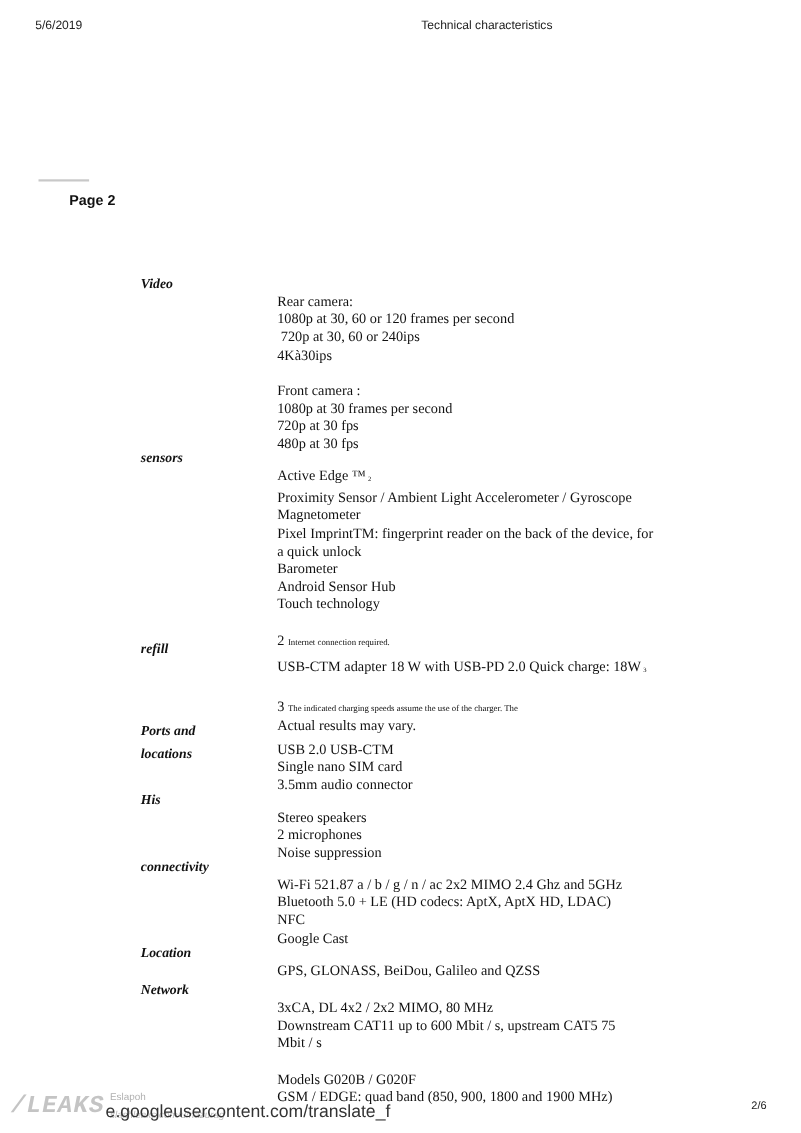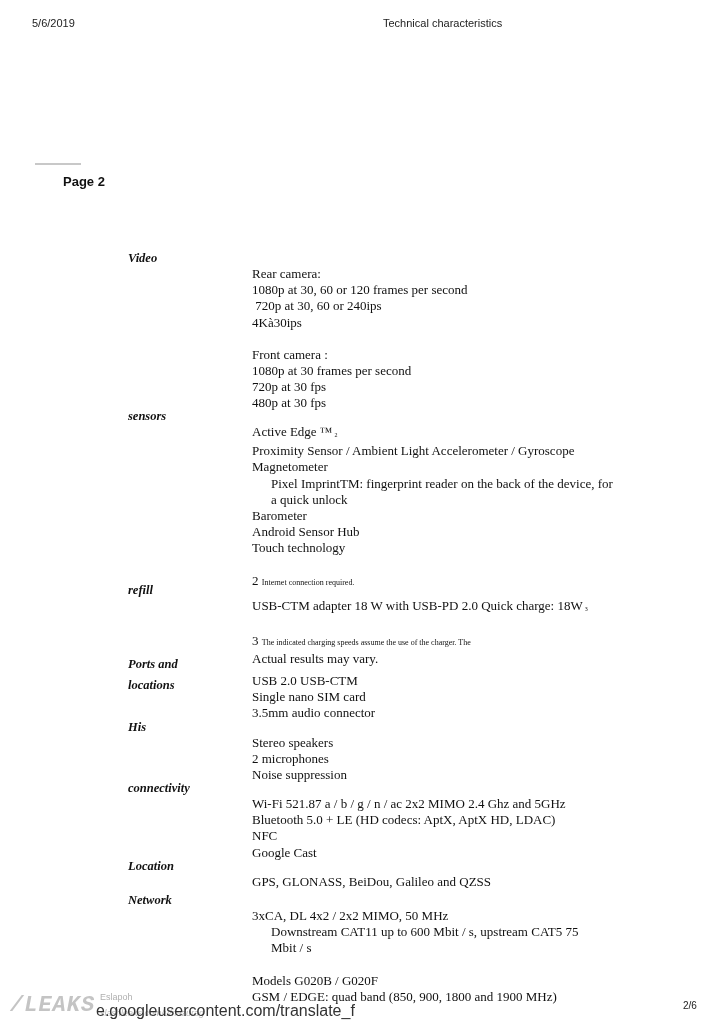--- a/index.html
+++ b/index.html
@@ -71,21 +71,21 @@
       line-height: 21px;
       top: -3px;
     }
     .spec .val {
       position: absolute;
       left: 252px;
       top: 16px;
       width: 360px;
     }
     .line { display: block; white-space: pre; }
-    .line.wrap { white-space: normal; margin-left: 19px; }
+    .line.wrap { white-space: normal; }
     .gap { display: block; height: 16px; }
     .note {
       display: block;
       white-space: nowrap;
     }
     .note .num {
       font-size: 13px;
     }
     .note .txt {
       font-size: 8px;
@@ -223,21 +223,21 @@
 <div class="spec" style="top:858px;">
   <div class="lbl">Location</div>
   <div class="val">
     <span class="line">GPS, GLONASS, BeiDou, Galileo and QZSS</span>
   </div>
 </div>
 
 <div class="spec" style="top:892px;">
   <div class="lbl">Network</div>
   <div class="val">
-    <span class="line">3xCA, DL 4x2 / 2x2 MIMO, 50 MHz</span>
+    <span class="line">3xCA, DL 4x2 / 2x2 MIMO, 80 MHz</span>
     <span class="line wrap" style="width:320px;">Downstream CAT11 up to 600 Mbit / s, upstream CAT5 75 Mbit / s</span>
     <span class="gap"></span>
     <span class="line">Models G020B / G020F</span>
     <span class="line">GSM / EDGE: quad band (850, 900, 1800 and 1900 MHz)</span>
   </div>
 </div>
 
 <div class="watermark">/LEAKS</div>
 <div class="footer-ghost1">Eslapoh</div>
 <div class="footer-ghost2">slashleaks.com/u/nazurag</div>

